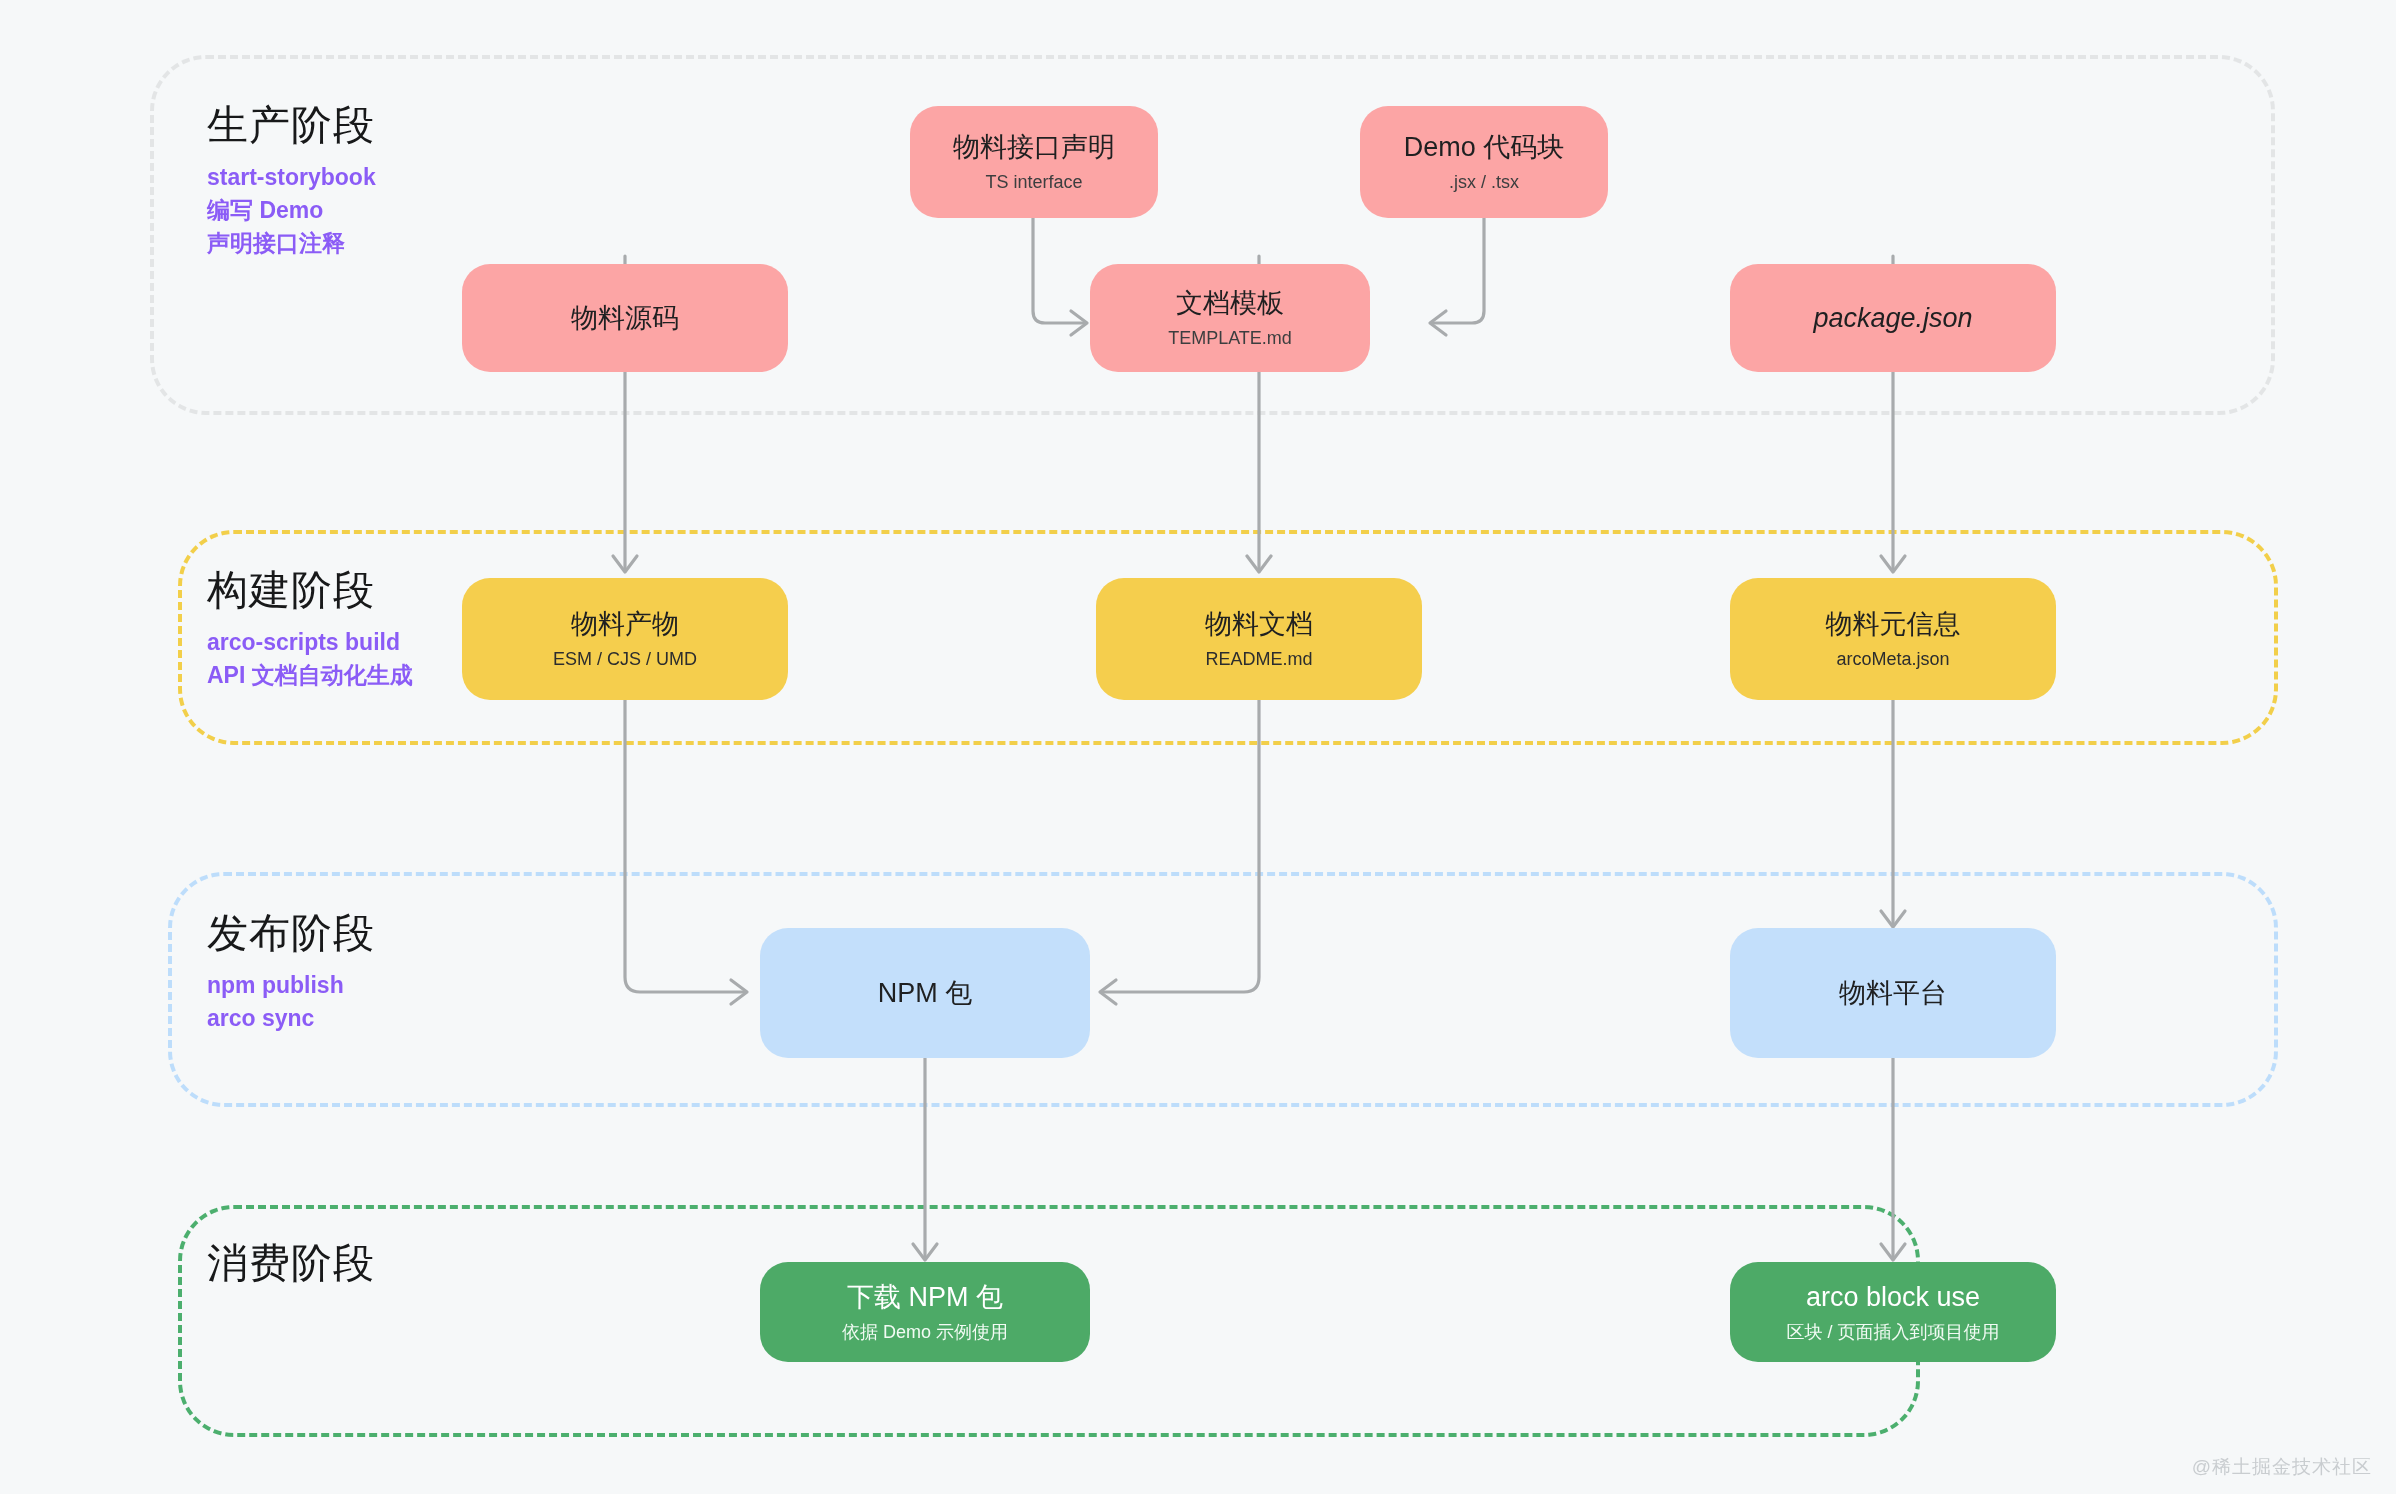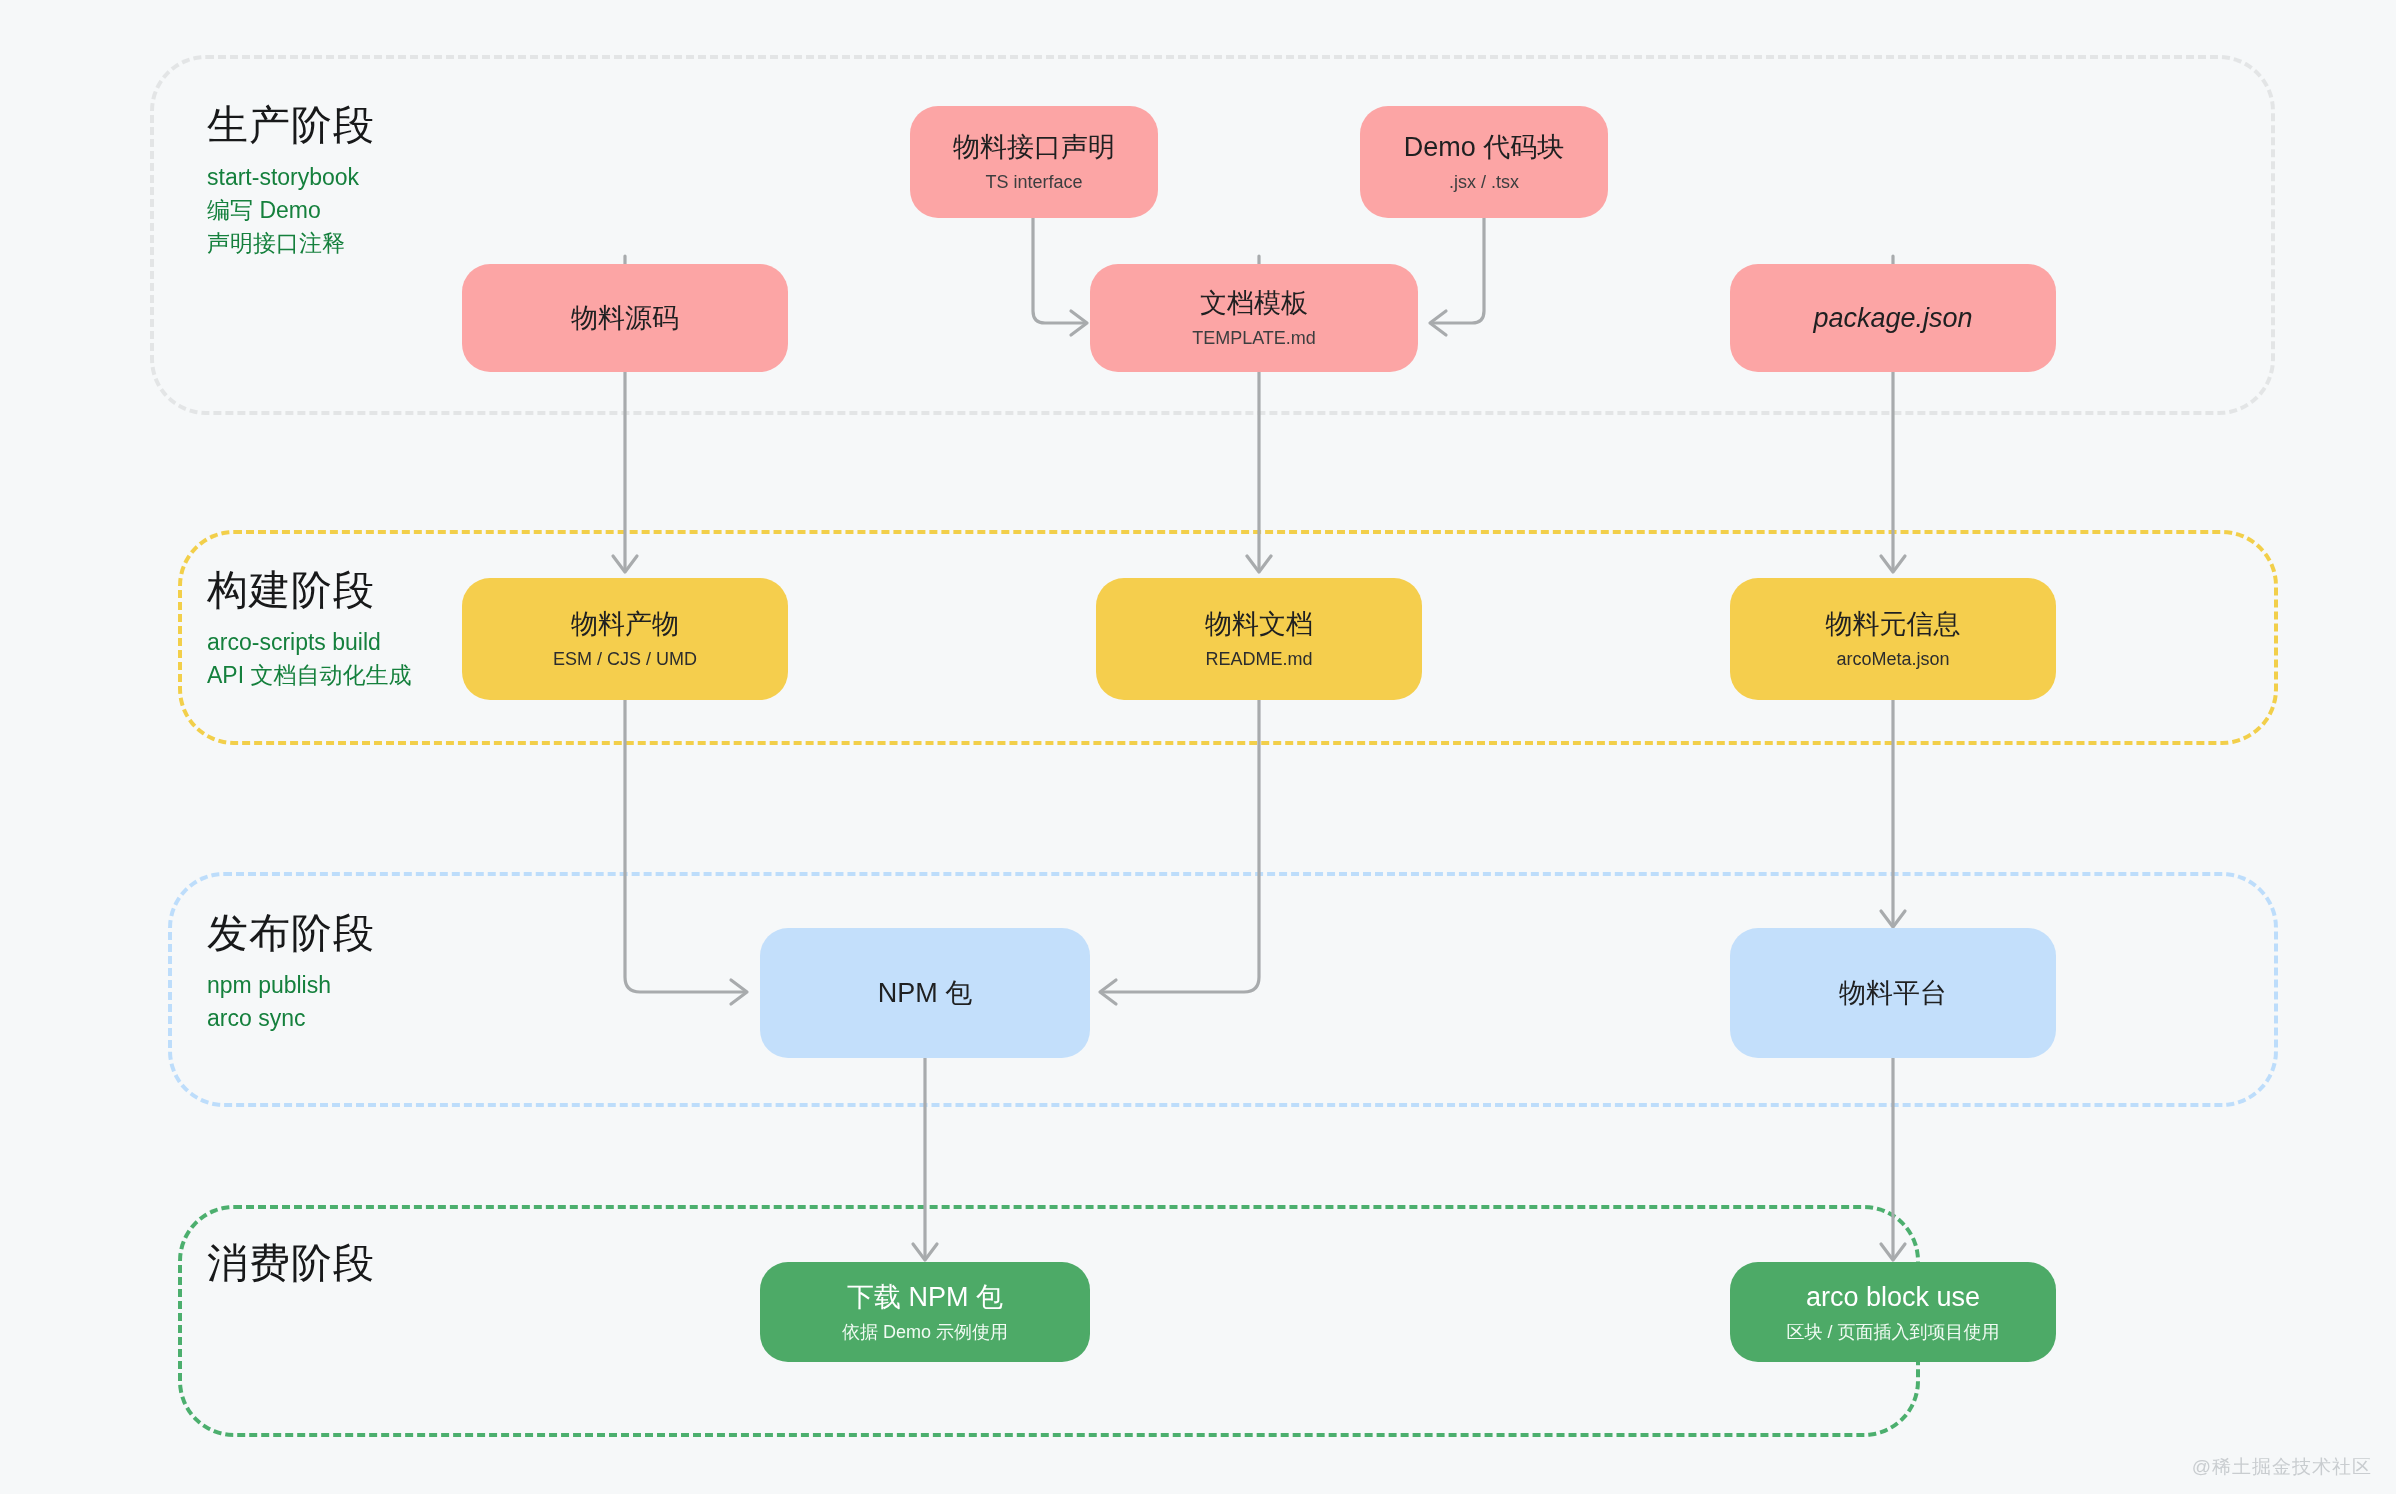--- a/index.html
+++ b/index.html
@@ -41,23 +41,24 @@
     font-size: 41px;
     font-weight: 500;
     color: #18191a;
     letter-spacing: 1px;
     line-height: 1.25;
     white-space: nowrap;
   }
   .stage-sub {
     margin-top: 10px;
     font-size: 23px;
-    color: #15803d;
+    color: #8b5cf6;
     line-height: 1.42;
     white-space: nowrap;
+    font-weight: bold;
   }
 
   
   .node {
     position: absolute;
     border-radius: 28px;
     display: flex;
     flex-direction: column;
     align-items: center;
     justify-content: center;
@@ -223,21 +224,21 @@
 
   <div class="node gray" style="left:1360px; top:106px; width:248px; height:112px;">
     <div class="n-title">Demo 代码块</div>
     <div class="n-sub">.jsx / .tsx</div>
   </div>
 
   <div class="node gray" style="left:462px; top:264px; width:326px; height:108px;">
     <div class="n-title">物料源码</div>
   </div>
 
-  <div class="node gray" style="left:1090px; top:264px; width:328px; height:108px;">
+  <div class="node gray" style="left:1090px; top:264px; width:280px; height:108px;">
     <div class="n-title">文档模板</div>
     <div class="n-sub">TEMPLATE.md</div>
   </div>
 
   <div class="node gray" style="left:1730px; top:264px; width:326px; height:108px;font-style:italic;">
     <div class="n-title">package.json</div>
   </div>
 
   <div class="node yellow" style="left:462px; top:578px; width:326px; height:122px;">
     <div class="n-title">物料产物</div>

